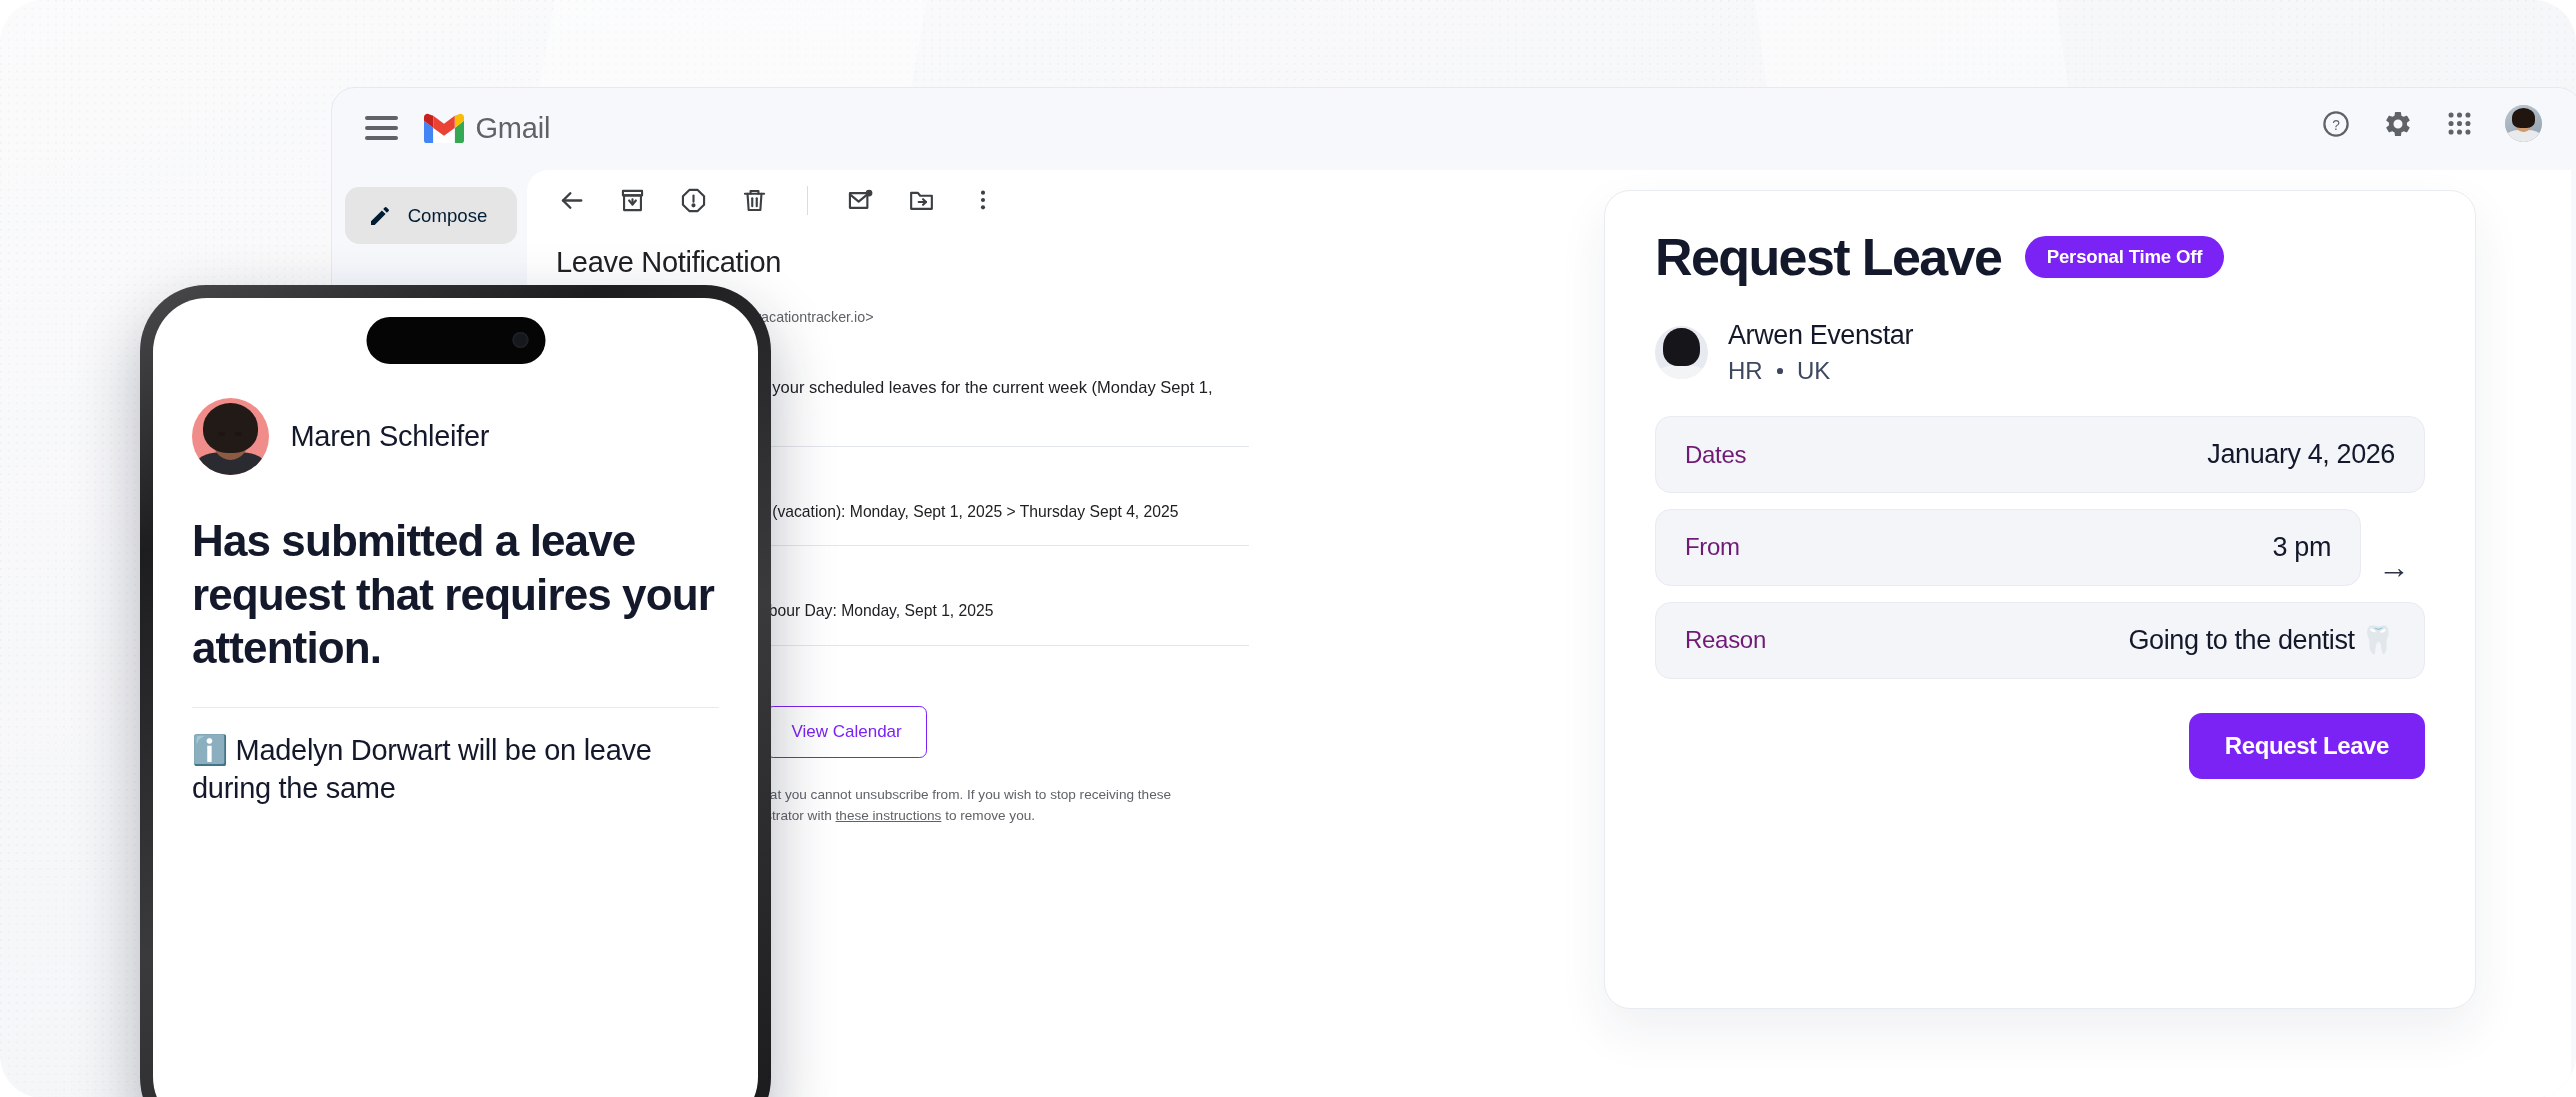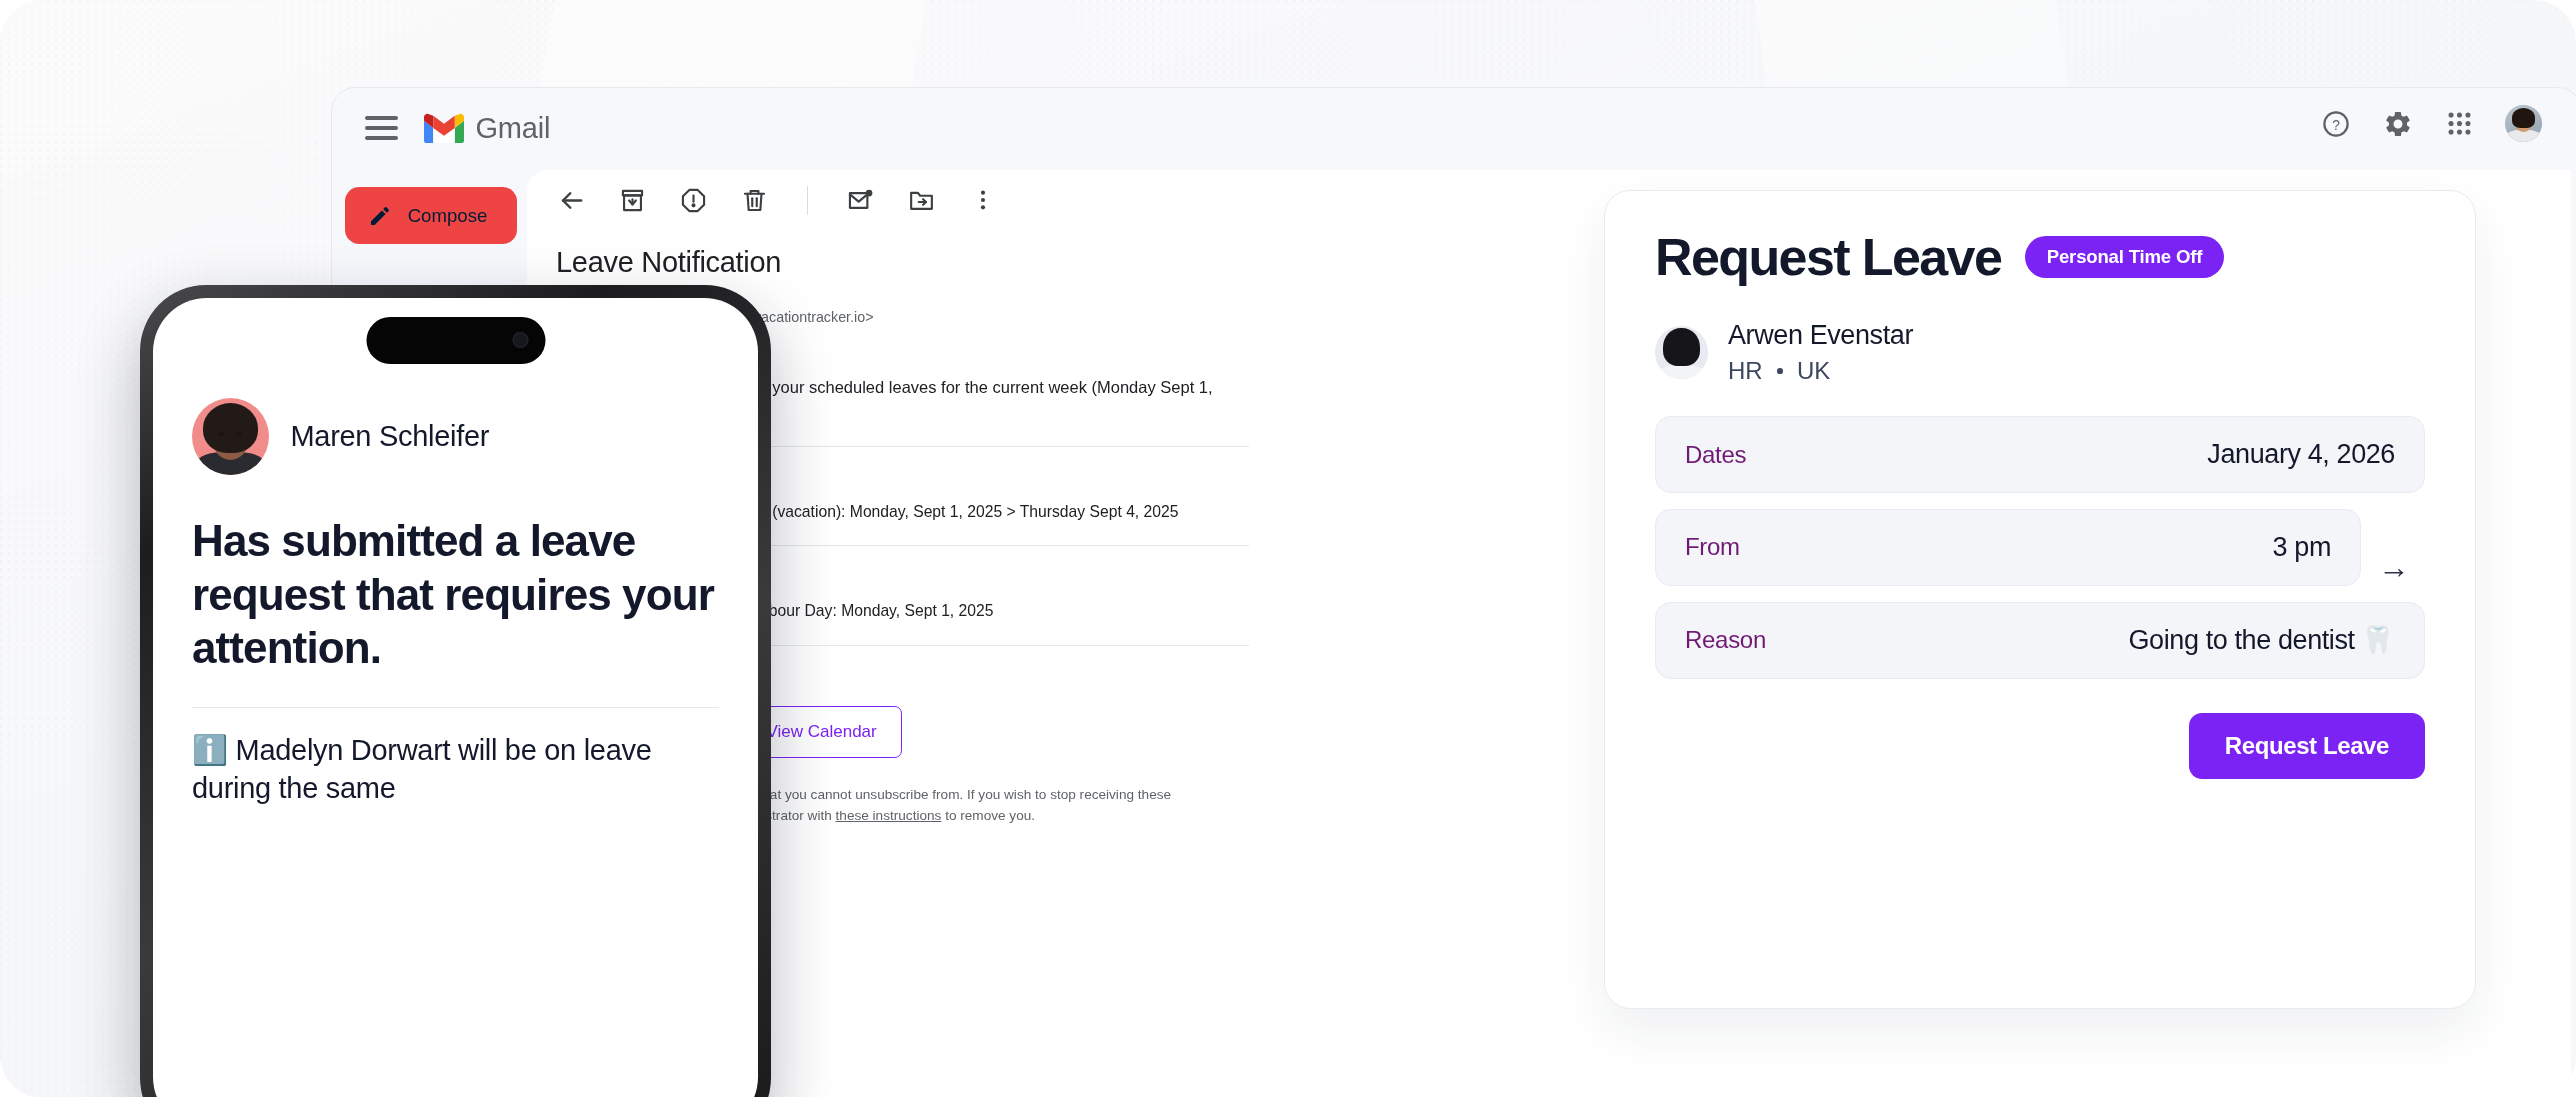--- a/index.html
+++ b/index.html
@@ -74,21 +74,21 @@
 
   .avatar-img {
     width: 37px; height: 37px; border-radius: 50%;
     overflow:hidden; position:relative; background:#cfd6de;
   }
 
   
   #compose-btn {
     position:absolute; left: 13px; top: 99px;
     width: 172px; height: 57px;
-    background: #ef4444; border-radius: 14.3px;
+    background: #e5e5e5; border-radius: 14.3px;
     display:flex; align-items:center; gap: 15.7px;
     padding-left: 23px; cursor:pointer;
   }
   #compose-label { font-size: 18.6px; color:#001d35; }
 
   
   #email-card {
     position:absolute; left: 195px; top: 82px;
     width: 2044px; height: 966px;
     background:#ffffff;
@@ -111,21 +111,21 @@
   #email-to-row { margin-top: 8.6px; font-size: 15px; color:#5f6368; display:flex; align-items:center; gap:5.7px; }
   .caret-down { width:0;height:0;border-left:5px solid transparent;border-right:5px solid transparent;border-top:5.7px solid #5f6368; }
 
   .email-para { margin-top: 26px; font-size: 16.5px; line-height: 1.45; color:#202124; }
   .email-hr { height:0.7px; background:#e3e6ea; margin: 21.5px 0 0 0; }
   .email-section-title { margin-top: 18.6px; font-size: 16.5px; color:#202124; }
   .email-line { margin-top: 17px; font-size: 15.7px; line-height:1.45; color:#202124; }
   .email-line b { font-weight: 700; }
   .email-note { margin-top: 18.6px; font-size: 15.7px; color:#202124; }
 
-  #email-buttons { margin-top: 24px; display:flex; gap: 8px; }
+  #email-buttons { margin-top: 24px; display:flex; gap: 33px; }
   .btn-primary {
     background:#7B22F5; color:#fff; border:none;
     border-radius: 7.2px; padding: 0 24px; height: 52px;
     font-size: 17px; font-family:"Liberation Sans", sans-serif; cursor:pointer;
   }
   .btn-outline {
     background:#fff; color:#7B22F5; border:1.4px solid #7B22F5;
     border-radius: 7.2px; padding: 0 24px; height: 52px;
     font-size: 17px; font-family:"Liberation Sans", sans-serif; cursor:pointer;
   }

